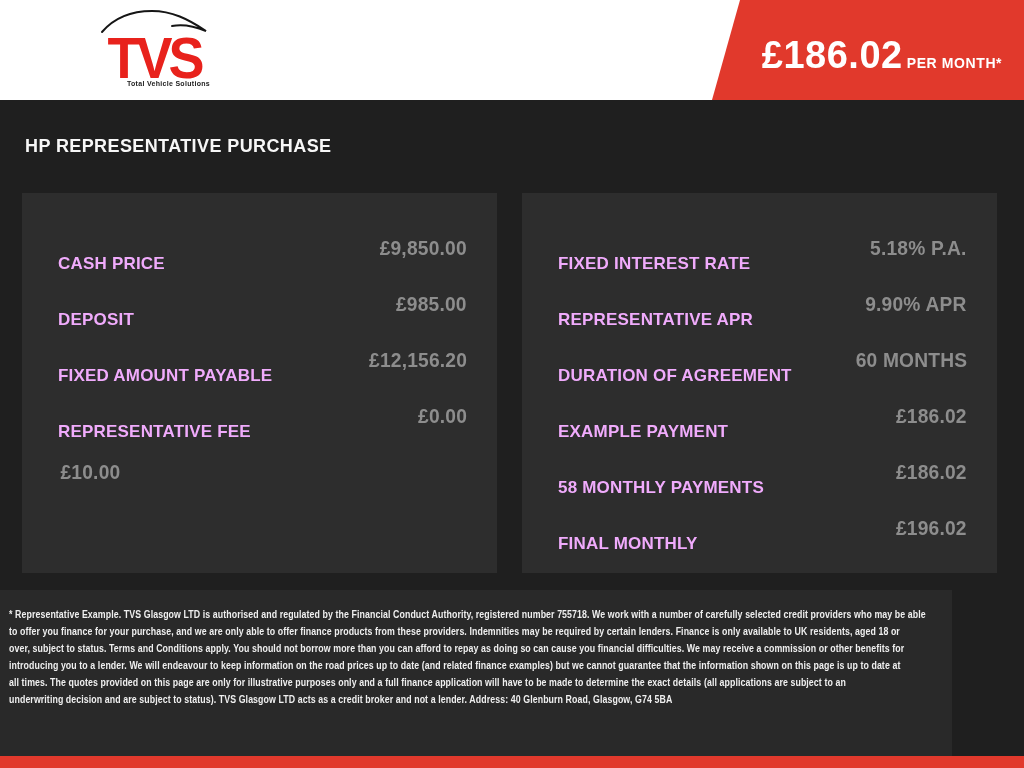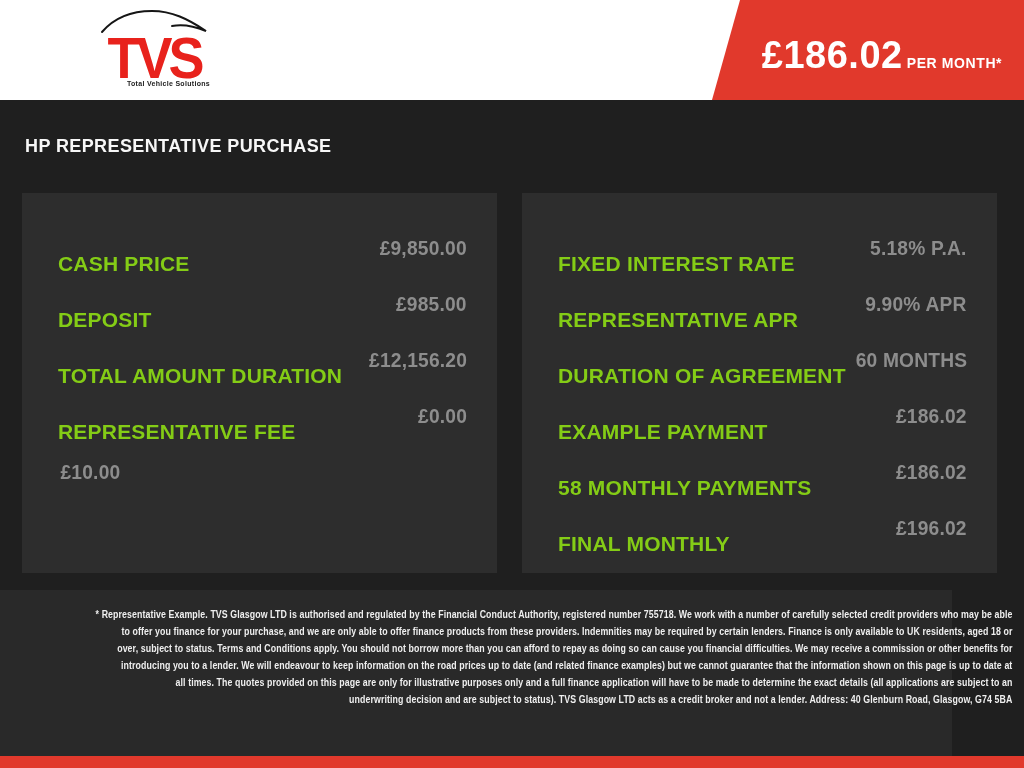--- a/index.html
+++ b/index.html
@@ -89,43 +89,42 @@
     background: #2d2d2d;
     padding: 27px 30px 0 36px;
   }
   .row {
     height: 56px;
     display: flex;
     align-items: center;
     justify-content: space-between;
   }
   .row-label {
-    font-size: 21px;
-    font-weight: bold;
-    color: #84cc16;
+    font-size: 17px;
+    font-weight: bold;
+    color: #f0abfc;
     letter-spacing: 0.2px;
     white-space: nowrap;
     margin-top: 32px;
   }
   .row-value {
     font-size: 20px;
     font-weight: bold;
     color: #8d8d8d;
     letter-spacing: 0.2px;
     white-space: nowrap;
     transform: scaleX(0.96);
     transform-origin: right center;
   }
 
   
   .footer {
     width: 952px; height: 166px;
     background: #292929;
-    padding: 16px 25px 0 18px;
-    text-align: right;
+    padding: 16px 25px 0 9px;
   }
   .disclaimer {
     transform: scaleX(0.88);
     transform-origin: left top;
     width: 1130px;
   }
   .disclaimer-line {
     font-size: 10px;
     font-weight: bold;
     color: #efefef;
@@ -167,21 +166,21 @@
     <div class="panel">
       <div class="row">
         <span class="row-label">CASH PRICE</span>
         <span class="row-value">£9,850.00</span>
       </div>
       <div class="row">
         <span class="row-label">DEPOSIT</span>
         <span class="row-value">£985.00</span>
       </div>
       <div class="row">
-        <span class="row-label">TOTAL AMOUNT DURATION</span>
+        <span class="row-label">FIXED AMOUNT PAYABLE</span>
         <span class="row-value">£12,156.20</span>
       </div>
       <div class="row">
         <span class="row-label">REPRESENTATIVE FEE</span>
         <span class="row-value">£0.00</span>
       </div>
       <div class="row">
         <span class="row-value">£10.00</span>
       </div>
     </div>

